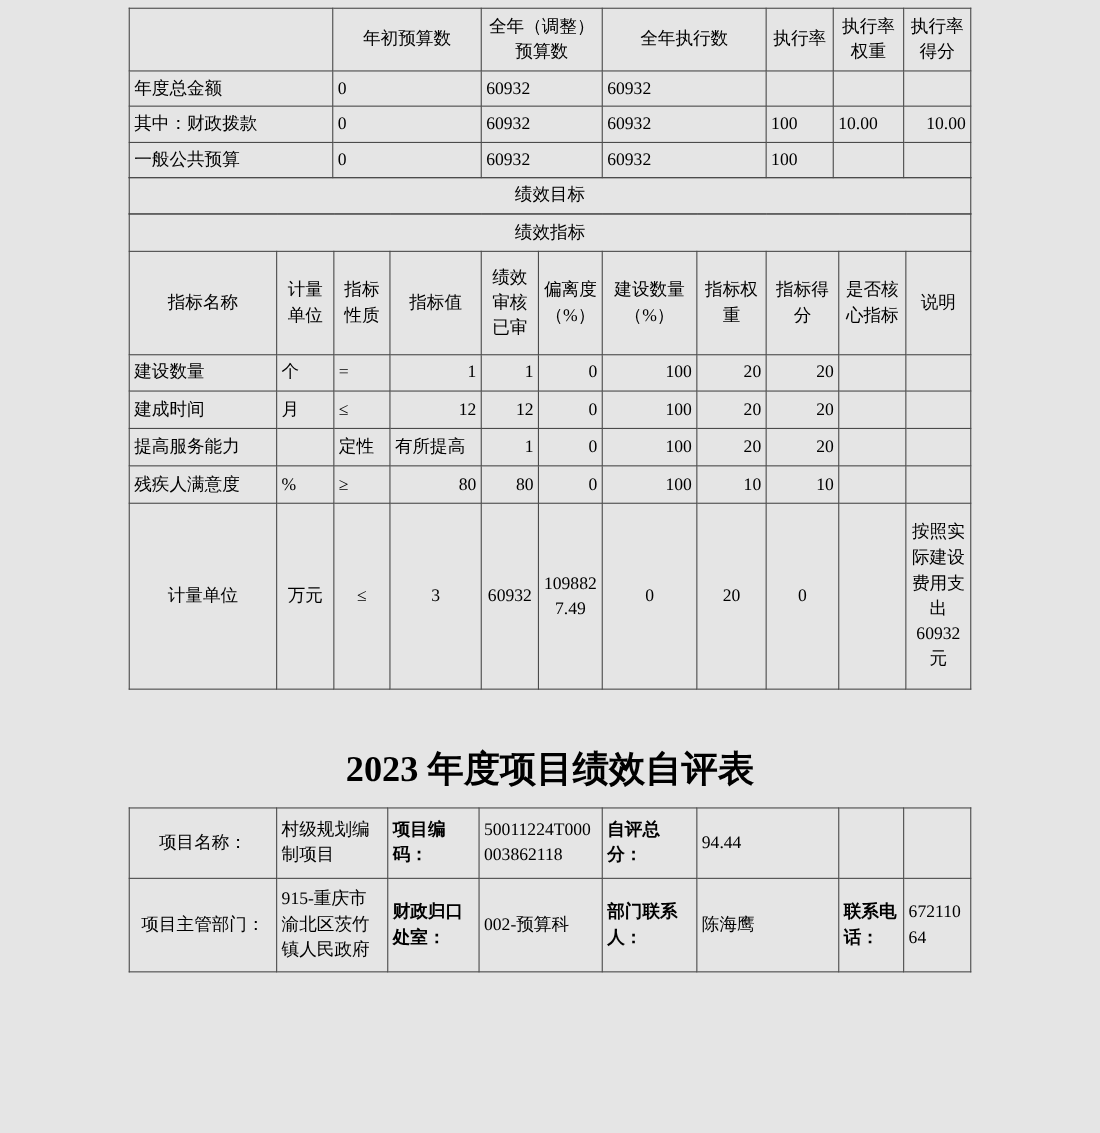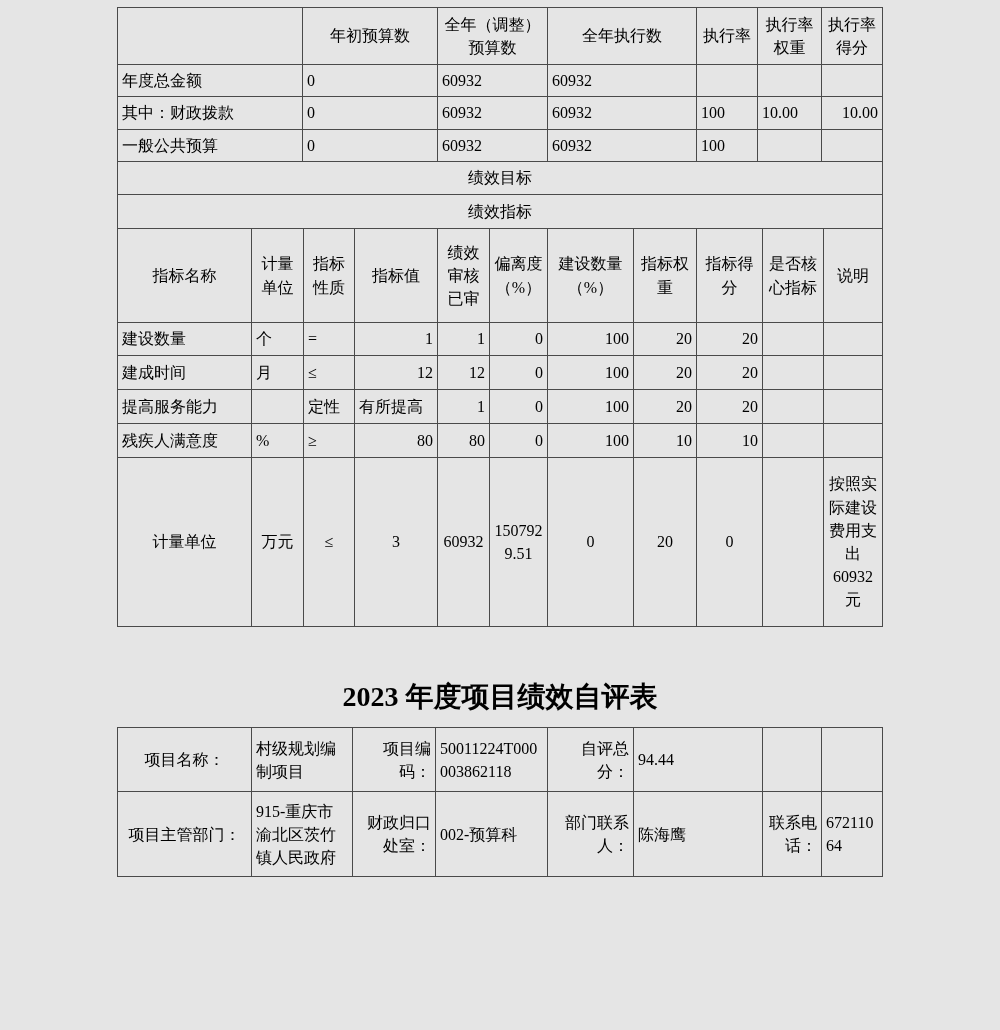--- a/index.html
+++ b/index.html
@@ -7,25 +7,25 @@
   .sheet{position:relative;width:1000px;height:1030px;background:#e5e5e5;overflow:hidden;}
   .content{position:absolute;left:117px;top:7px;width:766px;}
   table.tbl{border-collapse:collapse;table-layout:fixed;width:766px;font-size:16px;line-height:1.45;}
   table.tbl td{border:1px solid #4a4a4a;padding:2px 4px;vertical-align:middle;overflow:hidden;word-wrap:break-word;}
   .c{text-align:center;}
   .r{text-align:right;}
   .l{text-align:left;}
   .t{vertical-align:top;}
   .ba{word-break:break-all;}
   .stack{margin-top:-1px;}
-  .lbl{text-align:right;padding:2px 6px;}
+  .lbl{text-align:left;padding:2px 6px;font-weight:bold;}
   .lbl1{text-align:center;padding:2px 14px;}
   .val{text-align:left;padding:2px 5px;}
   .w160{display:inline-block;max-width:158px;}
-  .title{margin:52px 0 12px 0;font-size:28px;font-weight:bold;text-align:center;line-height:1.3;}
+  .title{margin:52px 0 12px 0;font-size:33px;font-weight:bold;text-align:center;line-height:1.3;}
   .h52 td{height:52px;} .h27 td{height:27px;} .h28 td{height:28px;}
   .h63 td{height:63px;} .h79 td{height:79px;} .h29 td{height:29px;}
   .h89 td{height:89px;} .h164 td{height:164px;text-align:center;} .h59 td{height:59px;} .h80 td{height:80px;}
 </style>
 </head>
 <body>
 
 <div class="sheet">
   <div class="content">
 
@@ -174,21 +174,21 @@
         <td class="r">10</td>
         <td class="c"></td>
         <td class="l"></td>
       </tr>
       <tr class="h164">
         <td class="l">计量单位</td>
         <td class="l">万元</td>
         <td class="l">≤</td>
         <td class="r">3</td>
         <td class="r">60932</td>
-        <td class="r ba">1507929.51</td>
+        <td class="r ba">1098827.49</td>
         <td class="r">0</td>
         <td class="r">20</td>
         <td class="r">0</td>
         <td class="c"></td>
         <td class="l t">按照实际建设费用支出60932元</td>
       </tr>
     </tbody>
       </table>
 
     <div class="title">2023 年度项目绩效自评表</div>

